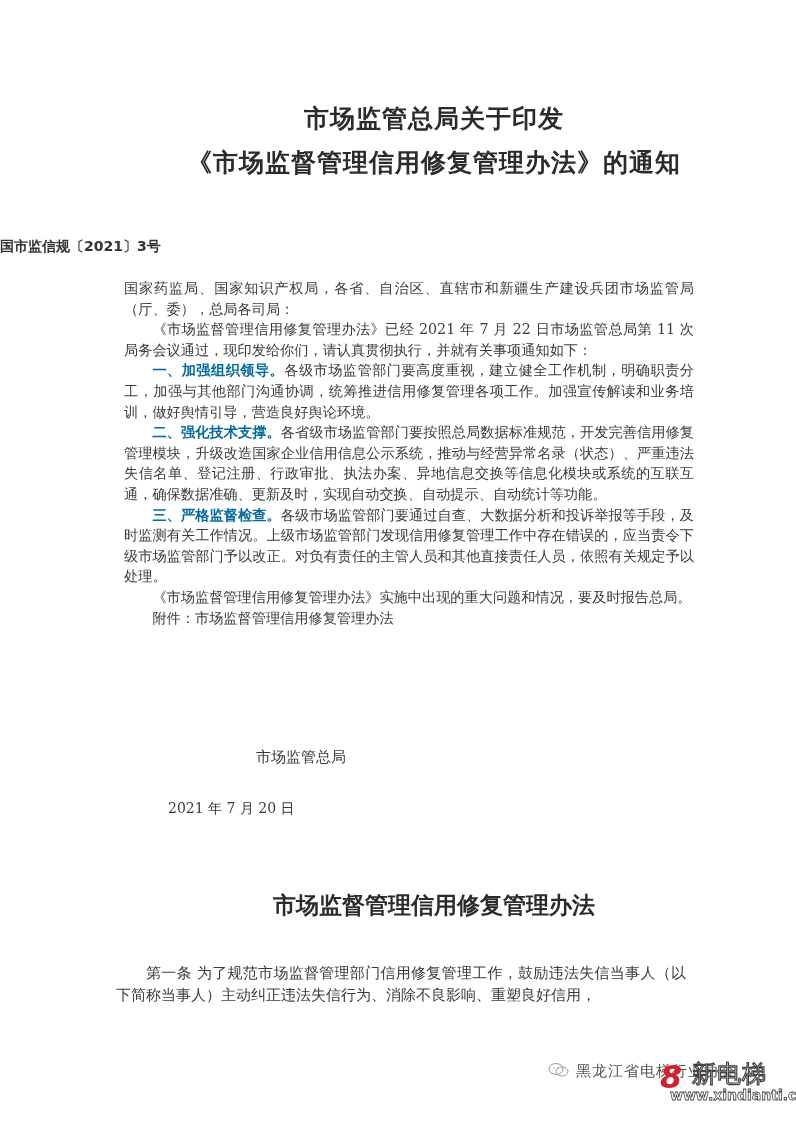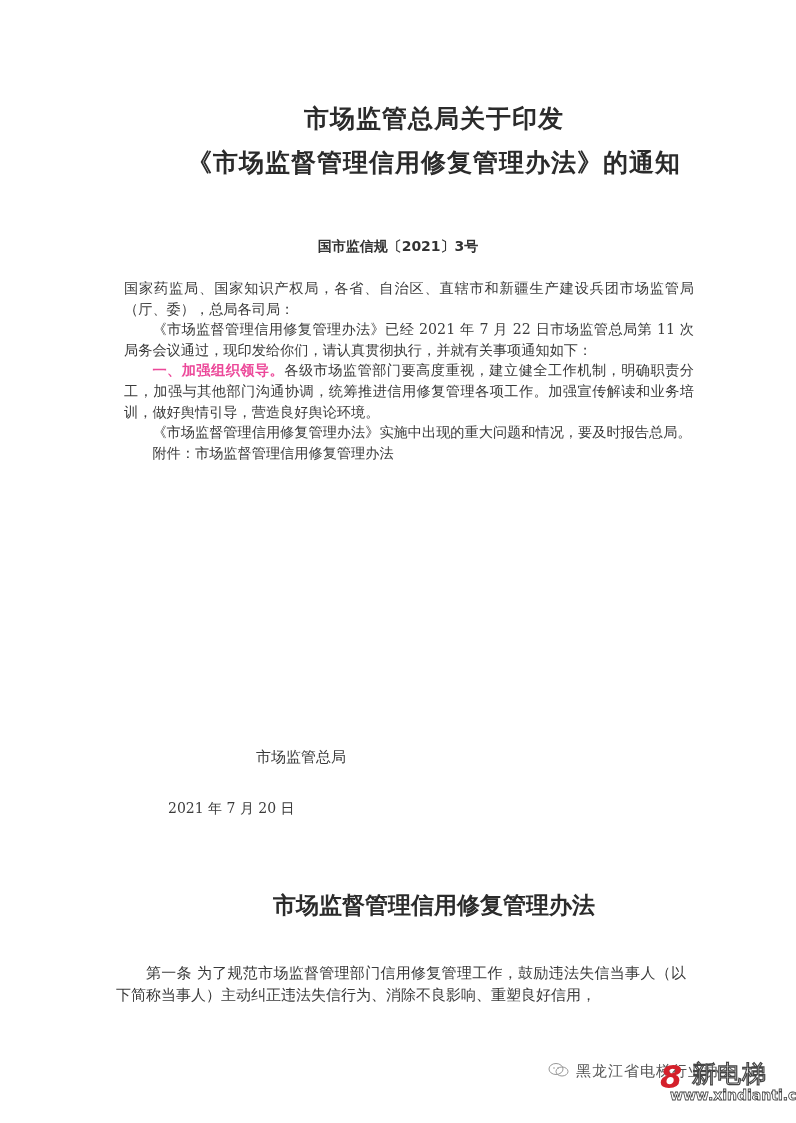--- a/index.html
+++ b/index.html
@@ -3,26 +3,26 @@
 <meta charset="utf-8">
 <style>
   html, body { margin:0; padding:0; background:#ffffff; }
   body { width:796px; height:1123px; position:relative; overflow:hidden;
          font-family:"DejaVu Serif","Liberation Serif",serif; color:#333; }
   .page { position:absolute; left:0; top:0; width:796px; height:1123px; }
   .title1, .title2, .title3 { position:absolute; left:0; width:796px; text-align:center;
          font-family:Liberation Sans, sans-serif; font-weight:bold; color:#2b2b2b;padding-left:36px; }
   .title1 { top:102px; font-size:25px; letter-spacing:1px; }
   .title2 { top:146px; font-size:25px; letter-spacing:1px; }
-  .docnum { position:absolute; top:238px; left:0; width:796px; text-align:center;
+  .docnum { position:absolute; top:238px; left:0; width:796px; text-align:left;
          font-family:"DejaVu Sans","Liberation Sans",sans-serif; font-weight:bold; font-size:14px; color:#333; }
   .body { position:absolute; left:116px; top:278px; width:570px; font-size:14.2px; line-height:20.6px; color:#3a3a3a; text-align:justify;margin-left:8px; }
   .body p { margin:0; }
   .indent { text-indent:2em; }
-  .b { font-family:Liberation Sans, sans-serif; font-weight:bold; color:#ec4899; }
+  .b { font-family:Liberation Sans, sans-serif; font-weight:bold; color:#0369a1; }
   .sig { position:absolute; left:256px; top:748px; font-size:15px; color:#3a3a3a; }
   .date { position:absolute; left:168px; top:800px; font-size:14px; color:#3a3a3a; }
   .title3 { top:890px; font-size:23px; }
   .article { position:absolute; left:116px; top:962px; width:570px; font-size:15px; line-height:22px; color:#3a3a3a; text-align:justify; }
   .watermark { position:absolute; left:548px; top:1062px; height:40px; display:flex; align-items:flex-start; }
   .wm-icon { width:22px; height:16px; margin-right:6px; }
   .wm-text { font-family:"DejaVu Sans","Liberation Sans",sans-serif; font-size:15px; color:#555; letter-spacing:1px; }
   .logo { position:absolute; left:660px; top:1056px; width:130px; height:50px; }
   .logo-8 { position:absolute; left:0; top:2px; font-family:"DejaVu Sans","Liberation Sans",sans-serif; font-size:32px; font-weight:bold; color:#d4202b; font-style:italic; }
   .logo-cn { position:absolute; left:32px; top:2px; font-family:"DejaVu Sans","Liberation Sans",sans-serif; font-size:24px; font-weight:normal; color:#fff;
@@ -35,20 +35,22 @@
 
 <div class="page">
   <div class="title1">市场监管总局关于印发</div>
   <div class="title2">《市场监督管理信用修复管理办法》的通知</div>
   <div class="docnum">国市监信规〔2021〕3号</div>
 
   <div class="body">
     <p>国家药监局、国家知识产权局，各省、自治区、直辖市和新疆生产建设兵团市场监管局（厅、委），总局各司局：</p>
     <p class="indent">《市场监督管理信用修复管理办法》已经 2021 年 7 月 22 日市场监管总局第 11 次局务会议通过，现印发给你们，请认真贯彻执行，并就有关事项通知如下：</p>
     <p class="indent"><span class="b">一、加强组织领导。</span><span>各级市场监管部门要高度重视，建立健全工作机制，明确职责分工，加强与其他部门沟通协调，统筹推进信用修复管理各项工作。加强宣传解读和业务培训，做好舆情引导，营造良好舆论环境。</span></p>
+    <p class="indent"><span class="b">二、强化技术支撑。</span><span>各省级市场监管部门要按照总局数据标准规范，开发完善信用修复管理模块，升级改造国家企业信用信息公示系统，推动与经营异常名录（状态）、严重违法失信名单、登记注册、行政审批、执法办案、异地信息交换等信息化模块或系统的互联互通，确保数据准确、更新及时，实现自动交换、自动提示、自动统计等功能。</span></p>
+    <p class="indent"><span class="b">三、严格监督检查。</span><span>各级市场监管部门要通过自查、大数据分析和投诉举报等手段，及时监测有关工作情况。上级市场监管部门发现信用修复管理工作中存在错误的，应当责令下级市场监管部门予以改正。对负有责任的主管人员和其他直接责任人员，依照有关规定予以处理。</span></p>
     <p class="indent">《市场监督管理信用修复管理办法》实施中出现的重大问题和情况，要及时报告总局。</p>
     <p class="indent">附件：市场监督管理信用修复管理办法</p>
   </div>
 
   <div class="sig">市场监管总局</div>
   <div class="date">2021 年 7 月 20 日</div>
 
   <div class="title3">市场监督管理信用修复管理办法</div>
   <div class="article">
     <p class="indent" style="margin:0">第一条  为了规范市场监督管理部门信用修复管理工作，鼓励违法失信当事人（以下简称当事人）主动纠正违法失信行为、消除不良影响、重塑良好信用，</p>

